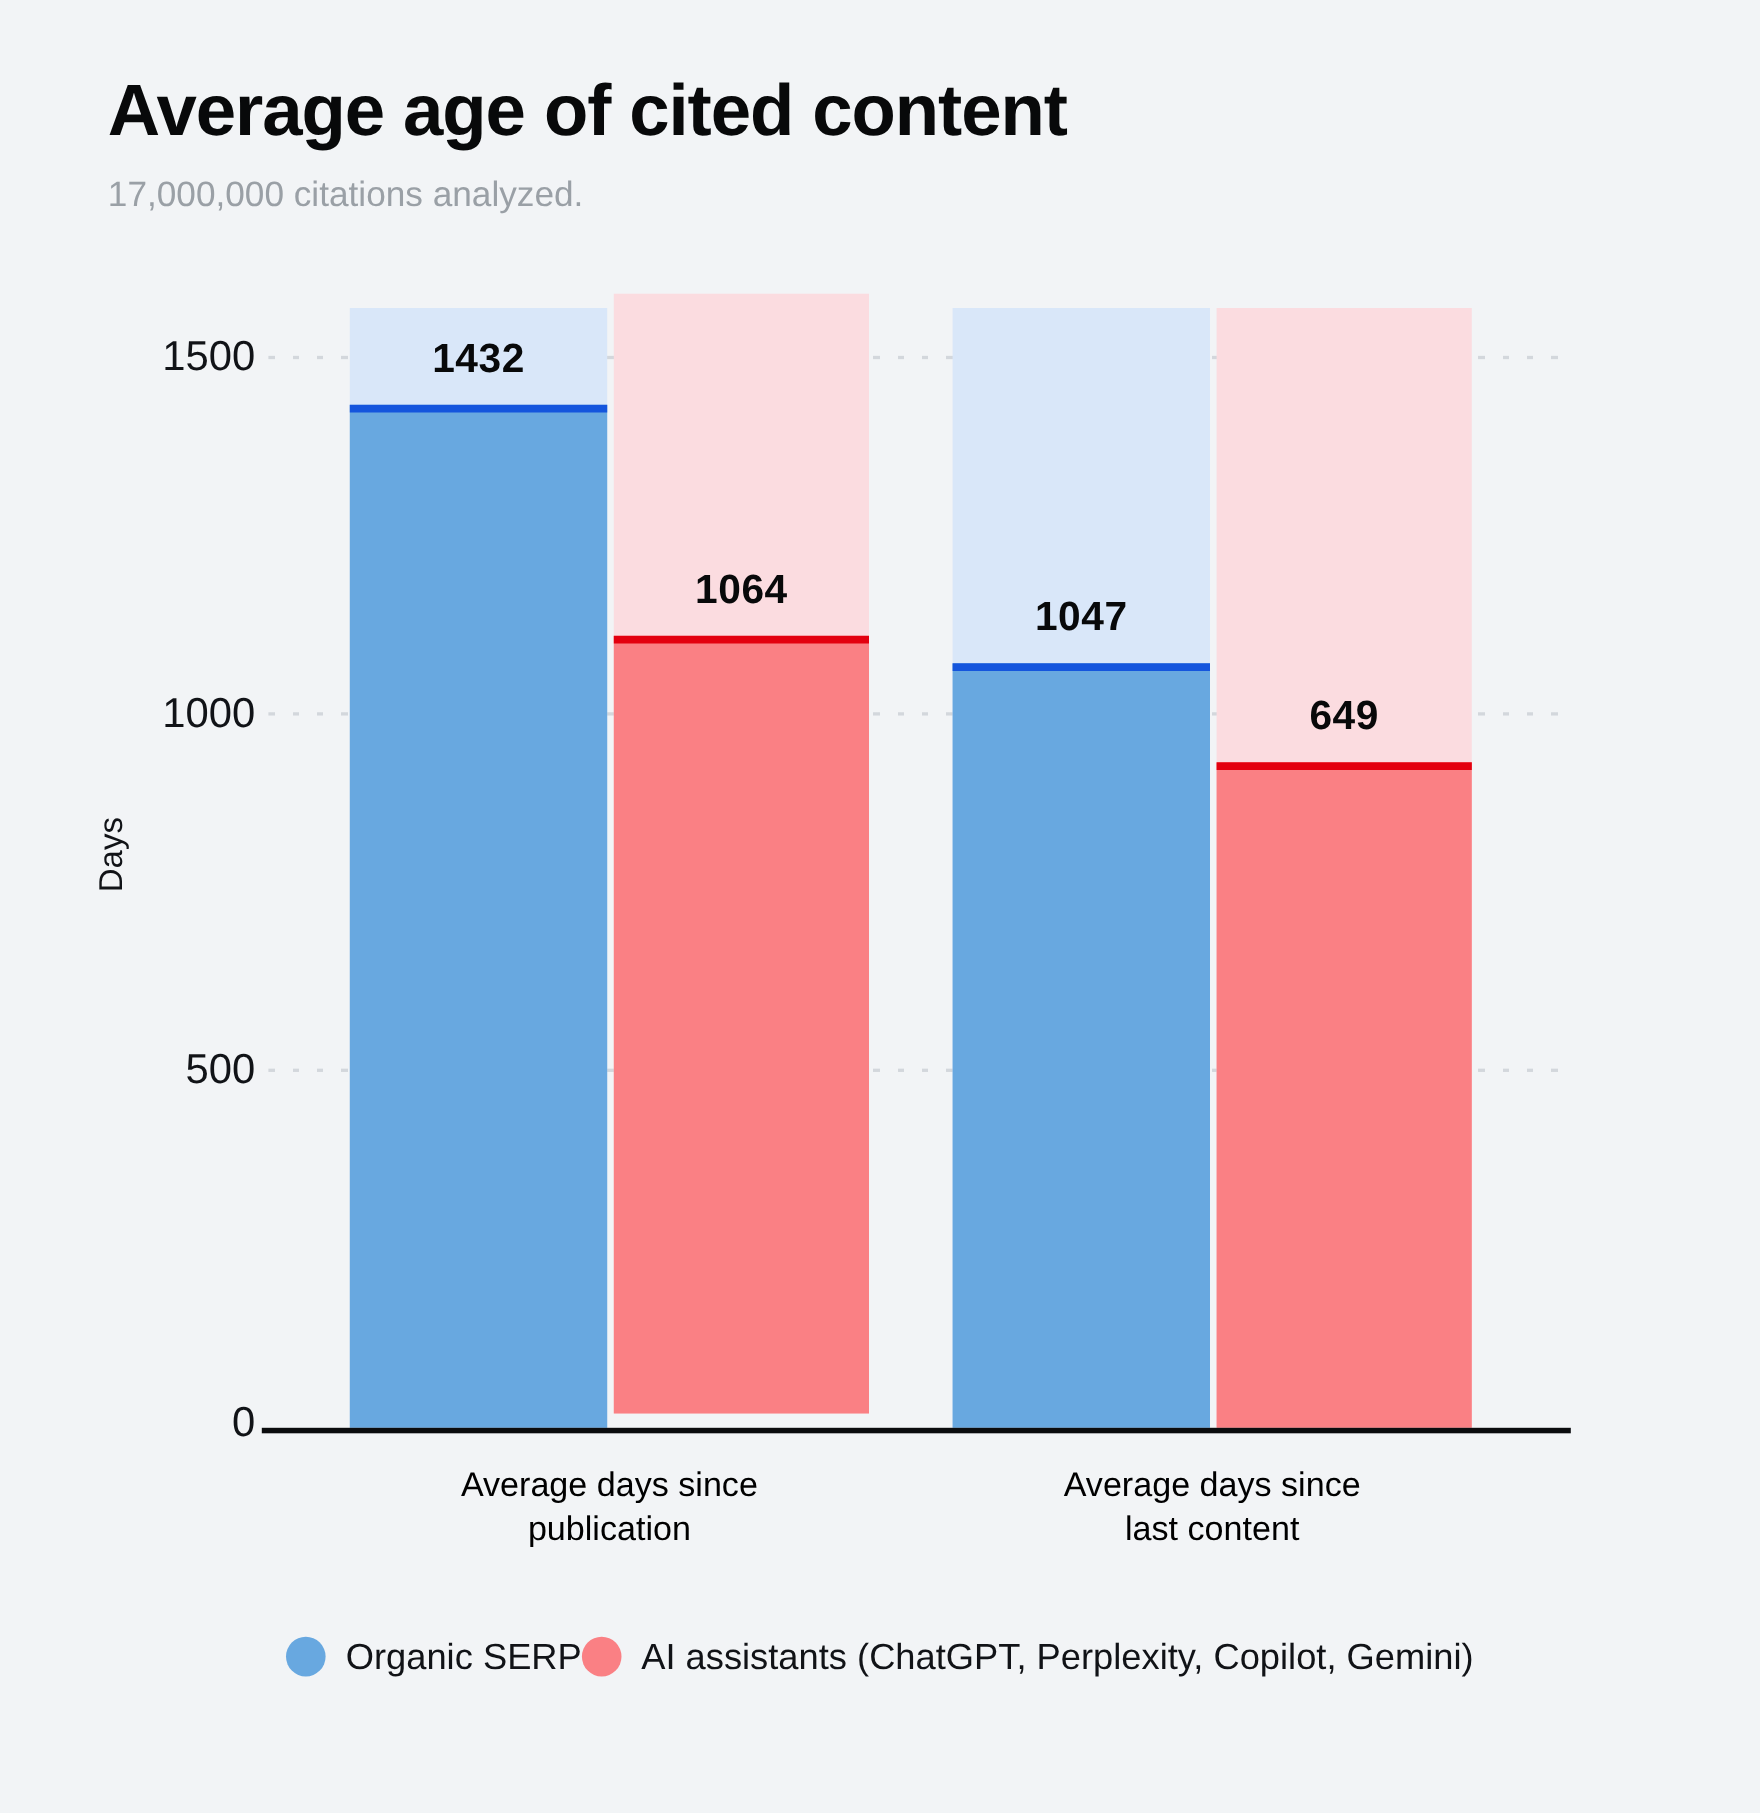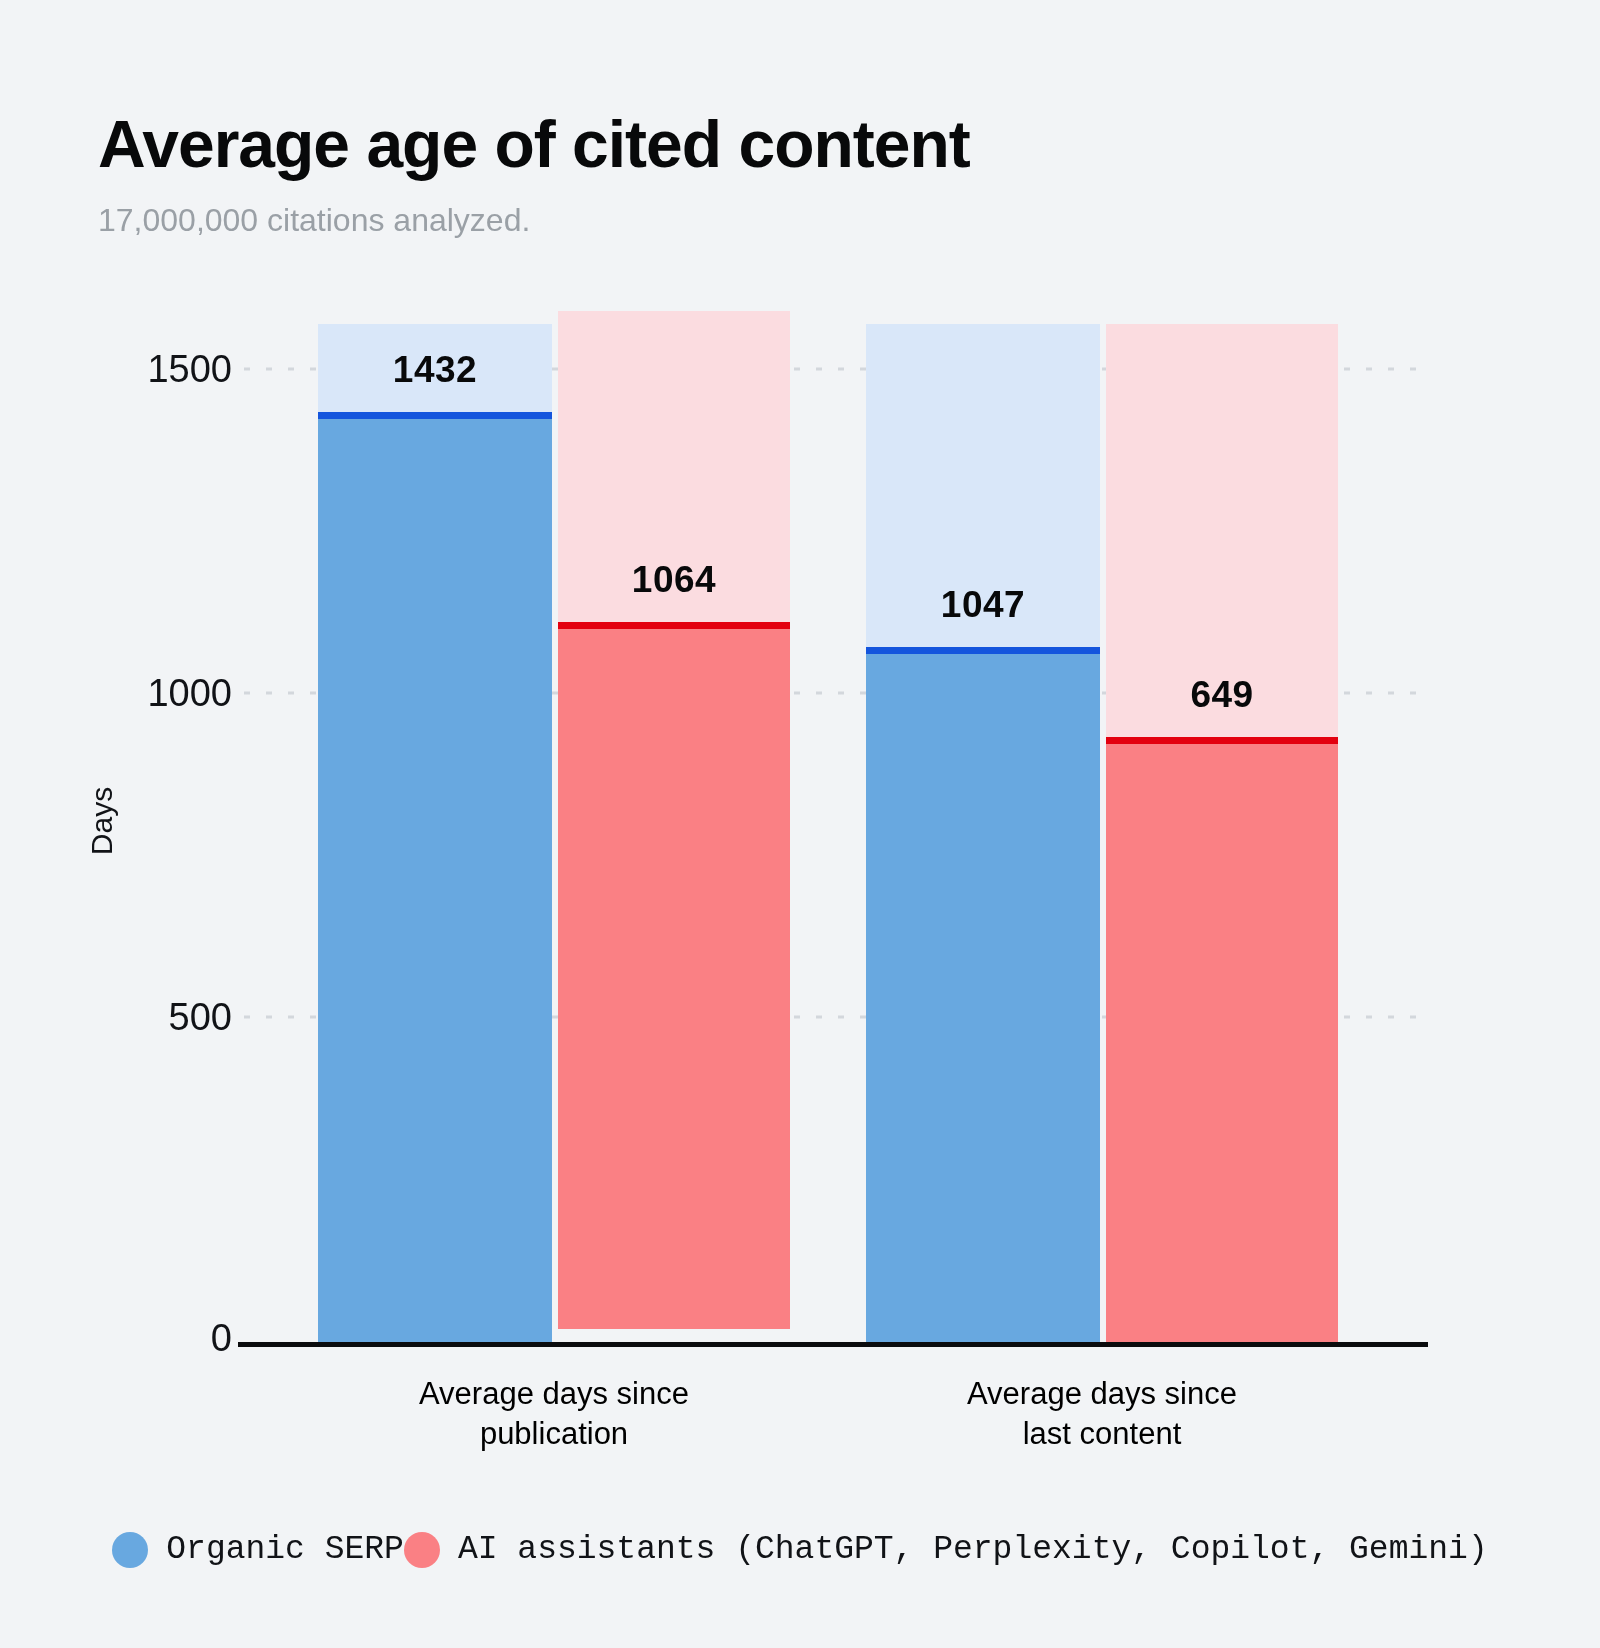--- a/index.html
+++ b/index.html
@@ -12,21 +12,20 @@
     background: #f2f4f6;
     font-family: "Liberation Sans", sans-serif;
     overflow: hidden;
   }
 
   .page {
     position: relative;
     width: 1600px;
     height: 1253px;
     background: #f2f4f6;
-    margin-top: 44px;
   }
 
   
   .header {
     position: absolute;
     left: 98px;
     top: 66px;
     width: 1400px;
   }
   .chart-title {
@@ -151,21 +150,20 @@
 
   
   .legend {
     position: absolute;
     left: 0;
     top: 1487px;
     width: 1600px;
     display: flex;
     justify-content: center;
     align-items: center;
-    font-family: Liberation Mono, monospace;
   }
   .legend-item {
     display: flex;
     align-items: center;
     gap: 18px;
   }
   .legend-dot {
     width: 36px;
     height: 36px;
     border-radius: 50%;

